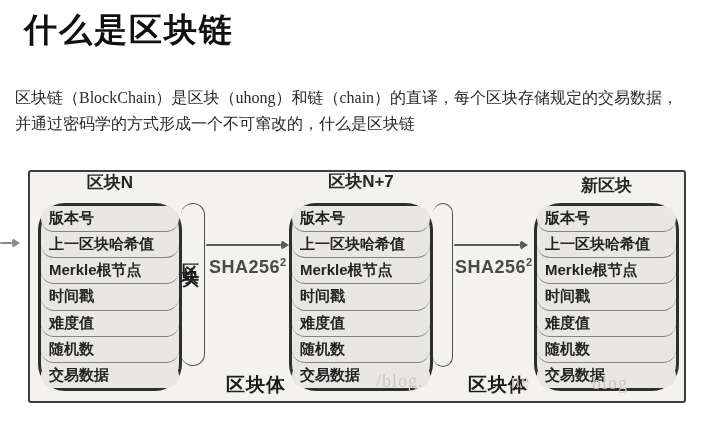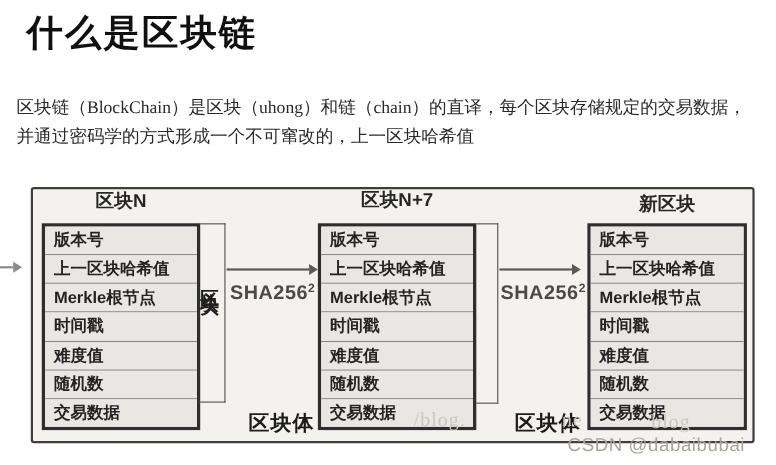--- a/index.html
+++ b/index.html
@@ -1,19 +1,19 @@
 <!DOCTYPE html>
 <html style="--frame-border: #3e3e3e; --frame-bg: #f3f2ee; --table-border: #2e2e2e; --row-bg: #e9e7e3; --row-divider: #828282; --arrow: #5a5a5a;"><head>
 <meta charset="utf-8">
 <style>
   :root{
     --frame-border:#3e3e3e; --frame-bg:#f3f2ee; --table-border:#2e2e2e;
     --row-bg:#e9e7e3; --row-divider:#828282; --arrow:#5a5a5a;
   }
-  *{margin:0;padding:0;box-sizing:border-box;}
+  *{margin:0;padding:0;box-sizing:border-box;border-radius:27px;}
   html,body{width:705px;height:423px;overflow:hidden;}
   body{background:#ffffff;font-family:"Liberation Sans","DejaVu Sans",sans-serif;}
   .page{position:relative;width:705px;height:423px;background:#fff;}
 
   .doc-title{position:absolute;left:24px;top:8px;font-family:"Liberation Serif","DejaVu Serif",serif;
     font-size:33px;font-weight:700;color:#101010;letter-spacing:2px;}
   .intro-line{position:absolute;left:15px;width:685px;font-family:"Liberation Serif","DejaVu Serif",serif;
     font-size:16px;color:#2a2a2a;white-space:nowrap;}
   .intro-line.l1{top:88px;}
   .intro-line.l2{top:114px;}
@@ -49,21 +49,21 @@
 </style>
 </head>
 <body>
 
 <div class="page">
 
   <h1 class="doc-title">什么是区块链</h1>
 
   <div>
     <div class="intro-line l1">区块链（BlockChain）是区块（uhong）和链（chain）的直译，每个区块存储规定的交易数据，</div>
-    <div class="intro-line l2">并通过密码学的方式形成一个不可窜改的，上一区块哈希值</div>
+    <div class="intro-line l2">并通过密码学的方式形成一个不可窜改的，什么是区块链</div>
   </div>
 
   <div class="frame"></div>
 
   <div class="arrow-line" style="left:0;top:242px;width:12px;background:#8a8a8a;"></div>
   <div class="arrow-head" style="left:12px;top:238px;border-left-color:#8a8a8a;"></div>
 
   <div class="block-label" style="left:38px;top:173px;width:144px;">区块N</div>
   <div class="block-label" style="left:289px;top:172px;width:144px;">区块N+7</div>
   <div class="block-label" style="left:534px;top:176px;width:145px;">新区块</div>
@@ -110,15 +110,14 @@
   <div class="sha-label" style="left:209px;top:256px;"><span>SHA256</span><sup>2</sup></div>
   <div class="sha-label" style="left:455px;top:256px;"><span>SHA256</span><sup>2</sup></div>
 
   <div class="body-label" style="left:200px;top:372px;">区块体</div>
   <div class="body-label" style="left:442px;top:372px;">区块体</div>
 
   <div class="wm-frag" style="left:376px;top:371px;">/blog.</div>
   <div class="wm-frag" style="left:511px;top:371px;">ne</div>
   <div class="wm-frag" style="left:592px;top:373px;">blog</div>
 
-  <div class="wm-credit">CSDN @dabaibubai</div>
 
 </div>
 
 </body></html>

